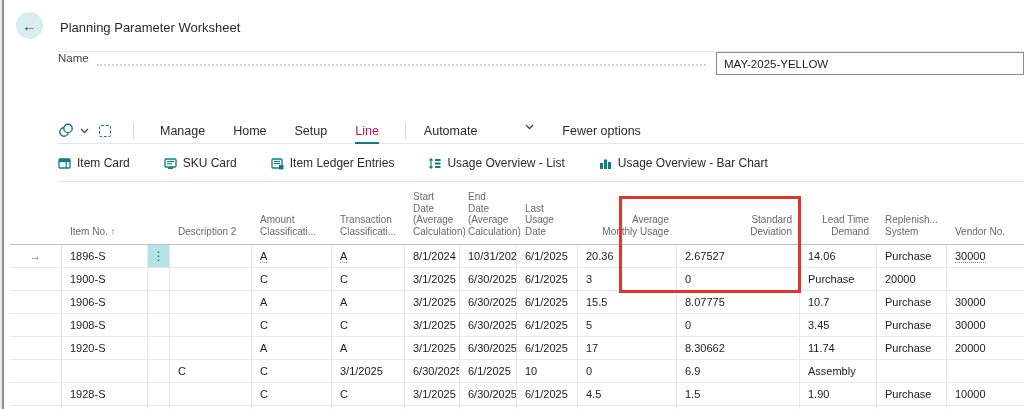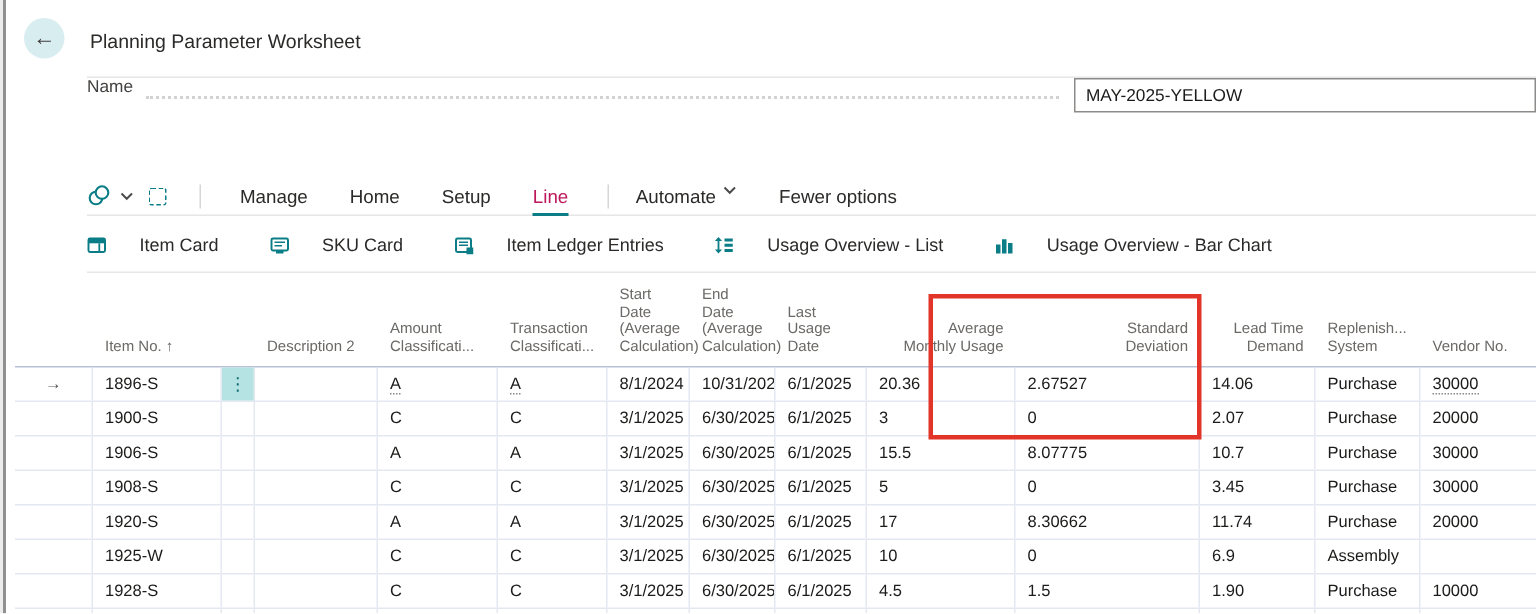--- a/index.html
+++ b/index.html
@@ -30,21 +30,21 @@
   .tb-icon { display:flex; align-items:center; cursor:pointer; margin-right:10px; }
   .vdiv { width:1px; height:16px; background:#d6d6d6; margin:0 12px; }
   .menu-item { font-size:12.5px; color:#2b2a29; margin:0 14px; cursor:pointer; white-space:nowrap; }
   .menu-item.active { color:#be185d; position:relative; }
   .menu-item.active::after { content:""; position:absolute; left:0; right:0; bottom:-6px; height:2px; background:#0a7d86; }
   .chev { margin-left:5px; display:inline-block; }
   .dashed-sq { width:12px; height:12px; border:1.5px dashed #0a7d86; border-radius:2px; }
 
   
   .actionbar { position:absolute; left:58px; right:0; top:145px; height:37px; display:flex; align-items:center; border-bottom:1px solid #e6e6e6; }
-  .action-btn { display:flex; align-items:center; gap:22px; margin-right:34px; cursor:pointer; white-space:nowrap; }
+  .action-btn { display:flex; align-items:center; gap:6px; margin-right:34px; cursor:pointer; white-space:nowrap; }
   .action-btn .lbl { font-size:12px; color:#2b2a29; }
 
   
   .table-wrap { position:absolute; left:10px; right:0; top:182px; bottom:0; overflow:hidden; }
   .thead, .trow { display:grid;
     grid-template-columns:52px 86px 22px 82px 80px 73px 55px 57px 61px 99px 123px 77px 70px 97px;
     width:1034px; }
   .thead { height:63px; align-items:end; border-bottom:1px solid #b9c1d9; }
   .th { font-size:10px; color:#6b6966; line-height:1.18; white-space:pre-line; padding:0 8px 6px 8px; }
   .th.c-num { text-align:right; }
@@ -94,21 +94,21 @@
     </span>
     <span class="tb-icon">
       <span class="dashed-sq"></span>
     </span>
     <span class="vdiv"></span>
     <span class="menu-item">Manage</span>
     <span class="menu-item">Home</span>
     <span class="menu-item">Setup</span>
     <span class="menu-item active">Line</span>
     <span class="vdiv"></span>
-    <span class="menu-item" style="margin-left:6px; display:flex; align-items:flex-start;">
+    <span class="menu-item" style="margin-left:6px; display:flex; align-items:flex-start;gap:43px;">
       <span>Automate</span>
       <svg class="chev" width="9" height="6" viewBox="0 0 9 6">
         <polyline points="1,1 4.5,4.5 8,1" fill="none" stroke="#4a4a4a" stroke-width="1.3"></polyline>
       </svg>
     </span>
     <span class="menu-item">Fewer options</span>
   </div>
 
   <div class="actionbar">
     <span class="action-btn">
@@ -250,23 +250,20 @@
           </div>
           <div class="tcell">
             <span>6/1/2025</span>
           </div>
           <div class="tcell c-num">
             <span>3</span>
           </div>
           <div class="tcell c-num">
             <span>0</span>
           </div>
-          <div class="tcell c-num">
-            <span>2.07</span>
-          </div>
           <div class="tcell">
             <span>Purchase</span>
           </div>
           <div class="tcell">
             <span>20000</span>
           </div>
         </div>
         <div class="trow">
           <div class="tcell c-gutter"></div>
           <div class="tcell">
@@ -376,23 +373,20 @@
           </div>
           <div class="tcell">
             <span>Purchase</span>
           </div>
           <div class="tcell">
             <span>20000</span>
           </div>
         </div>
         <div class="trow">
           <div class="tcell c-gutter"></div>
-          <div class="tcell">
-            <span>1925-W</span>
-          </div>
           <div class="tcell c-dots"></div>
           <div class="tcell"></div>
           <div class="tcell">
             <span>C</span>
           </div>
           <div class="tcell">
             <span>C</span>
           </div>
           <div class="tcell">
             <span>3/1/2025</span>

